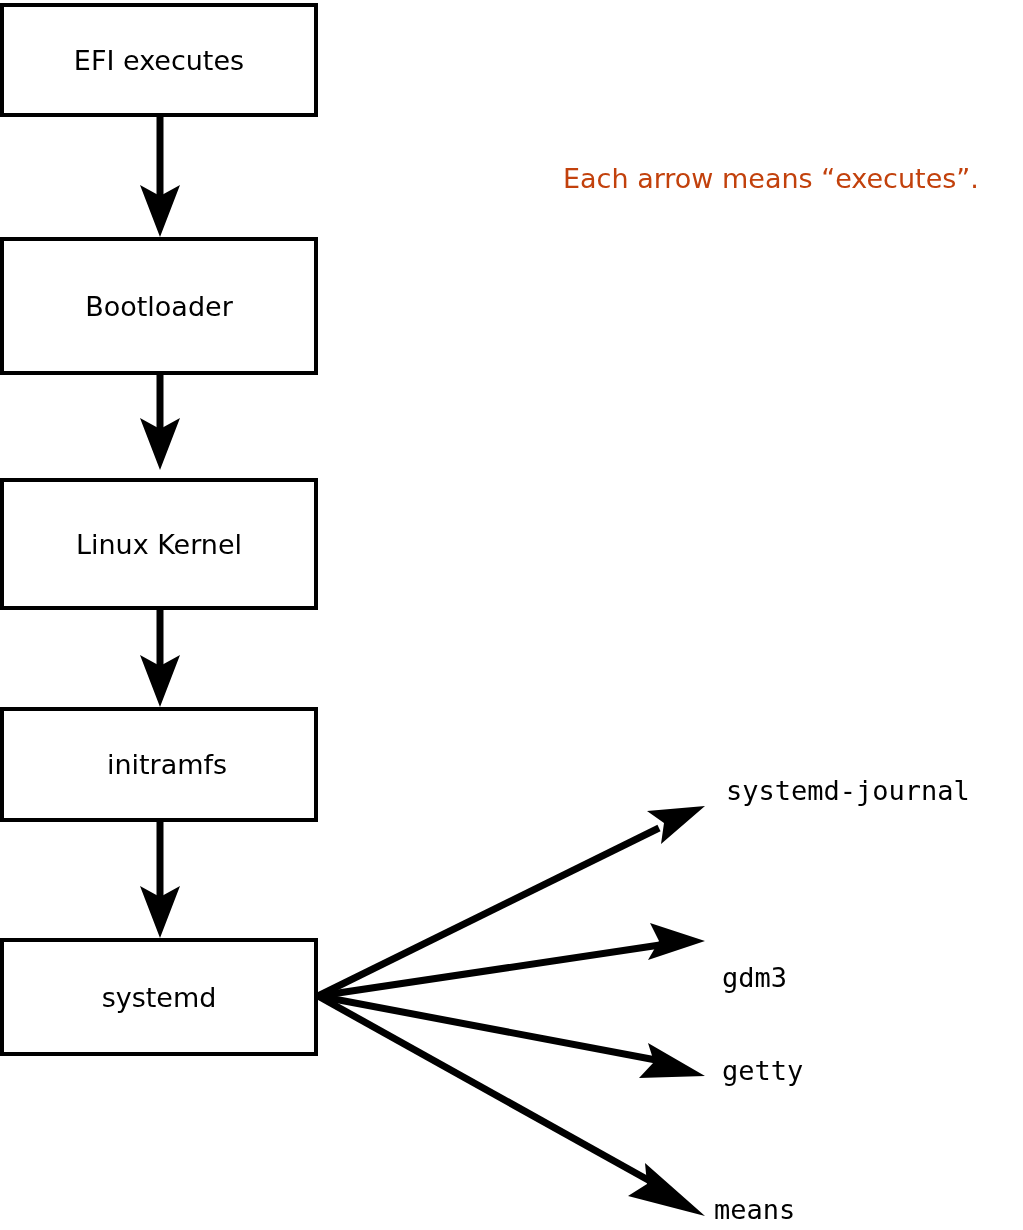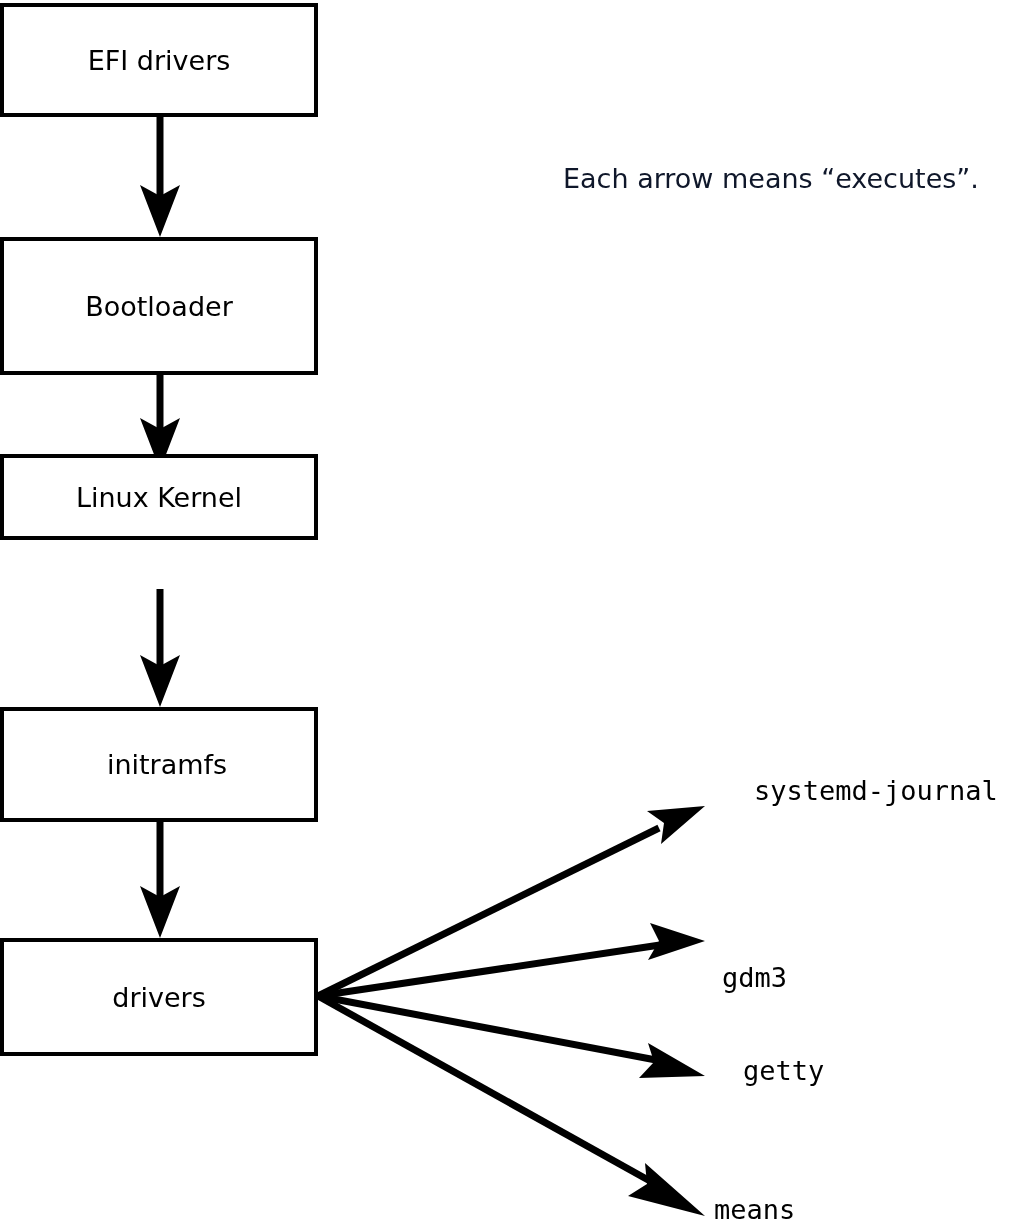--- a/index.html
+++ b/index.html
@@ -48,21 +48,21 @@
     font-size: 27px;
     line-height: 1;
     color: #000000;
     white-space: nowrap;
   }
   .caption {
     position: absolute;
     font-family: "DejaVu Sans", sans-serif;
     font-size: 27px;
     line-height: 1;
-    color: #0f172a;
+    color: #c2410c;
     white-space: nowrap;
   }
 </style>
 </head>
 <body>
 
 <div id="canvas">
 
   <svg id="diagram-svg" viewBox="0 0 1023 1230" xmlns="http://www.w3.org/2000/svg">
 
@@ -102,42 +102,42 @@
     </g>
 
     <g>
       <line x1="318" y1="996" x2="650" y2="1181" stroke="#000000" stroke-width="7"></line>
       <path d="M 705 1216 L 645 1163 L 647 1184 L 628 1196 Z" fill="#000000"></path>
     </g>
 
   </svg>
 
   <div class="node-box" style="left:0px; top:3px; width:318px; height:114px;">
-    <span class="node-label">EFI drivers</span>
+    <span class="node-label">EFI executes</span>
   </div>
 
   <div class="node-box" style="left:0px; top:237px; width:318px; height:138px;">
     <span class="node-label">Bootloader</span>
   </div>
 
-  <div class="node-box" style="left:0px; top:454px; width:318px; height:86px;">
+  <div class="node-box" style="left:0px; top:478px; width:318px; height:132px;">
     <span class="node-label">Linux Kernel</span>
   </div>
 
   <div class="node-box" style="left:0px; top:707px; width:318px; height:115px;padding-left:16px;">
     <span class="node-label">initramfs</span>
   </div>
 
   <div class="node-box" style="left:0px; top:938px; width:318px; height:118px;">
-    <span class="node-label">drivers</span>
+    <span class="node-label">systemd</span>
   </div>
 
-  <div class="leaf-label" style="left:754px; top:777px;">systemd-journal</div>
+  <div class="leaf-label" style="left:726px; top:777px;">systemd-journal</div>
 
   <div class="leaf-label" style="left:722px; top:964px;">gdm3</div>
 
-  <div class="leaf-label" style="left:722px; top:1057px;margin-left:21px;">getty</div>
+  <div class="leaf-label" style="left:722px; top:1057px;">getty</div>
 
   <div class="leaf-label" style="left:714px; top:1196px;">means</div>
 
   <div class="caption" style="left:563px; top:165px;">Each arrow means “executes”.</div>
 
 </div>
 
 </body></html>

